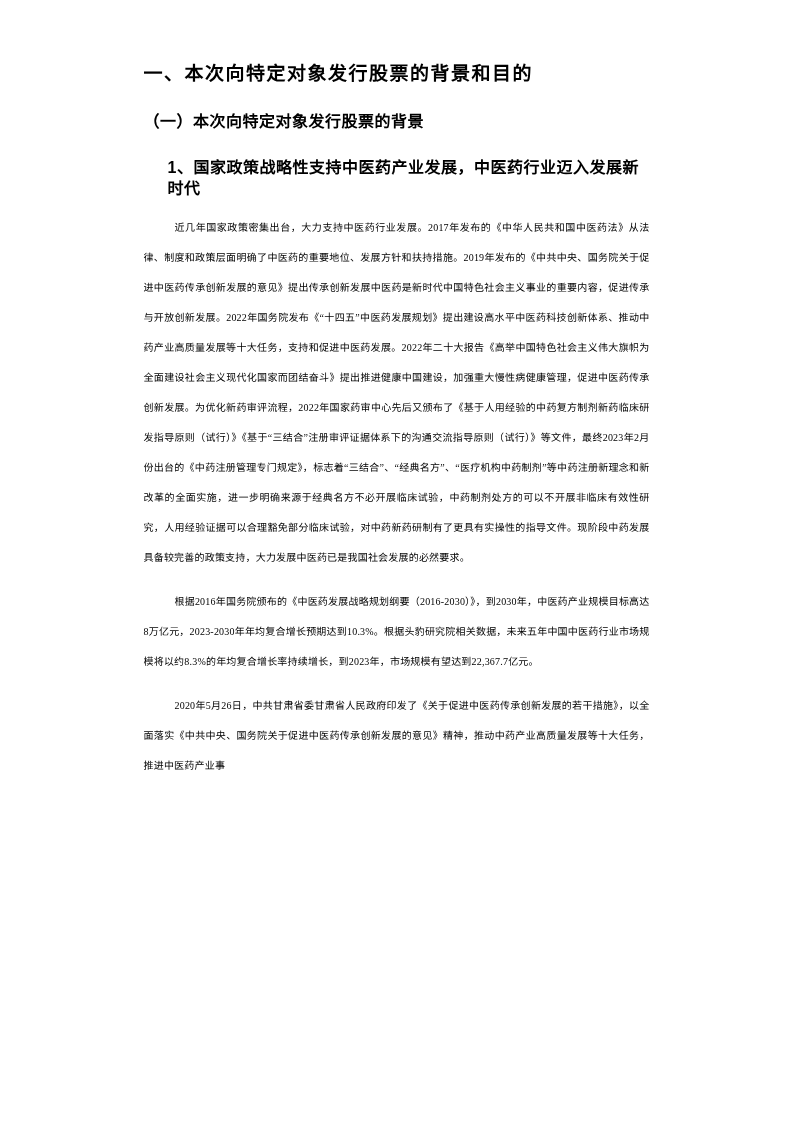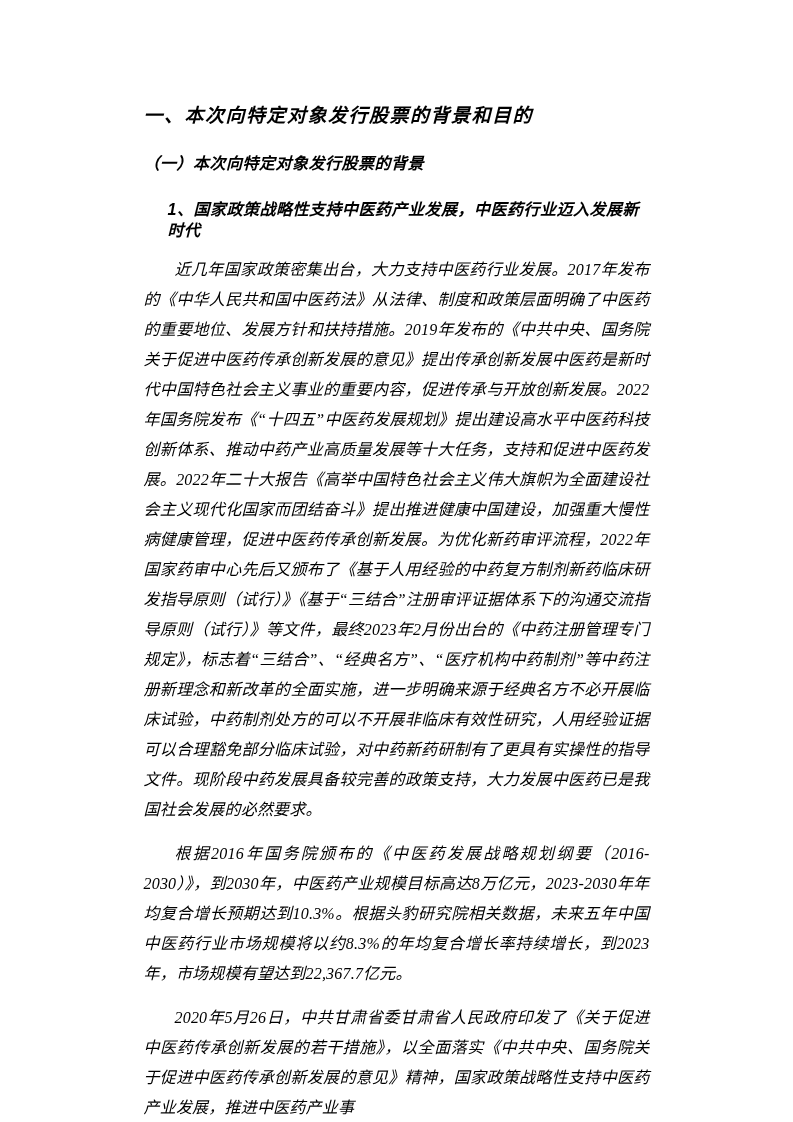--- a/index.html
+++ b/index.html
@@ -7,24 +7,23 @@
     padding: 0;
     background: #ffffff;
   }
   .page {
     position: relative;
     width: 742px;
     height: 1122px;
     margin: 0 auto;
     background: #ffffff;
     box-sizing: border-box;
-    padding: 104px 118px 0 118px;
+    padding: 62px 118px 0 118px;
     overflow: hidden;
     color: #000000;
-    font-style: italic;
   }
   .h1 {
     margin: 0;
     font-family: "Liberation Sans", "DejaVu Sans", sans-serif;
     font-weight: bold;
     font-size: 19px;
     line-height: 24px;
     letter-spacing: 1.5px;
     color: #000000;
   }
@@ -42,21 +41,21 @@
     font-family: "Liberation Sans", "DejaVu Sans", sans-serif;
     font-weight: bold;
     font-size: 16px;
     line-height: 21px;
     letter-spacing: 0.5px;
     color: #000000;
   }
   .body-para {
     margin: 14px 0 0 0;
     font-family: "Liberation Serif", "DejaVu Serif", serif;
-    font-size: 16px;
+    font-size: 10px;
     line-height: 30px;
     text-align: justify;
     text-justify: inter-ideograph;
     text-indent: 31px;
     letter-spacing: 0.2px;
     color: #000000;
   }
 </style>
 </head>
 <body>
@@ -65,14 +64,14 @@
   <h1 class="h1">一、本次向特定对象发行股票的背景和目的</h1>
 
   <h2 class="h2">（一）本次向特定对象发行股票的背景</h2>
 
   <h3 class="h3">1、国家政策战略性支持中医药产业发展，中医药行业迈入发展新时代</h3>
 
   <p class="body-para">近几年国家政策密集出台，大力支持中医药行业发展。2017年发布的《中华人民共和国中医药法》从法律、制度和政策层面明确了中医药的重要地位、发展方针和扶持措施。2019年发布的《中共中央、国务院关于促进中医药传承创新发展的意见》提出传承创新发展中医药是新时代中国特色社会主义事业的重要内容，促进传承与开放创新发展。2022年国务院发布《“十四五”中医药发展规划》提出建设高水平中医药科技创新体系、推动中药产业高质量发展等十大任务，支持和促进中医药发展。2022年二十大报告《高举中国特色社会主义伟大旗帜为全面建设社会主义现代化国家而团结奋斗》提出推进健康中国建设，加强重大慢性病健康管理，促进中医药传承创新发展。为优化新药审评流程，2022年国家药审中心先后又颁布了《基于人用经验的中药复方制剂新药临床研发指导原则（试行）》《基于“三结合”注册审评证据体系下的沟通交流指导原则（试行）》等文件，最终2023年2月份出台的《中药注册管理专门规定》，标志着“三结合”、“经典名方”、“医疗机构中药制剂”等中药注册新理念和新改革的全面实施，进一步明确来源于经典名方不必开展临床试验，中药制剂处方的可以不开展非临床有效性研究，人用经验证据可以合理豁免部分临床试验，对中药新药研制有了更具有实操性的指导文件。现阶段中药发展具备较完善的政策支持，大力发展中医药已是我国社会发展的必然要求。</p>
 
   <p class="body-para">根据2016年国务院颁布的《中医药发展战略规划纲要（2016-2030）》，到2030年，中医药产业规模目标高达8万亿元，2023-2030年年均复合增长预期达到10.3%。根据头豹研究院相关数据，未来五年中国中医药行业市场规模将以约8.3%的年均复合增长率持续增长，到2023年，市场规模有望达到22,367.7亿元。</p>
 
-  <p class="body-para">2020年5月26日，中共甘肃省委甘肃省人民政府印发了《关于促进中医药传承创新发展的若干措施》，以全面落实《中共中央、国务院关于促进中医药传承创新发展的意见》精神，国家政策战略性支持中医药产业发展，推进中医药产业事</p>
+  <p class="body-para">2020年5月26日，中共甘肃省委甘肃省人民政府印发了《关于促进中医药传承创新发展的若干措施》，以全面落实《中共中央、国务院关于促进中医药传承创新发展的意见》精神，推动中药产业高质量发展等十大任务，推进中医药产业事</p>
 </div>
 
 </body></html>

